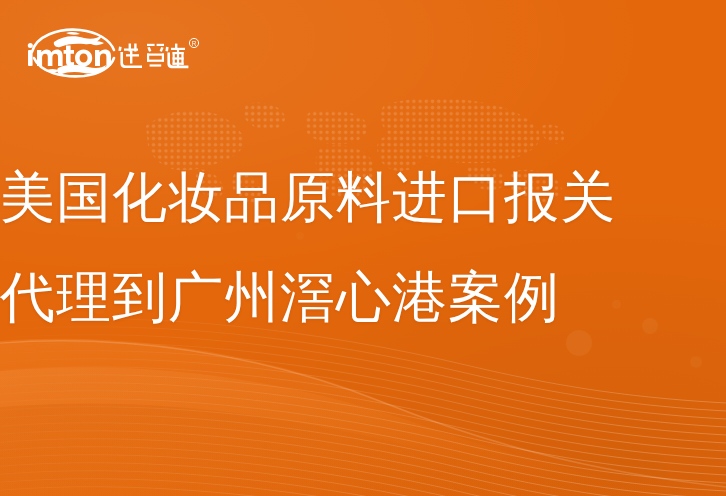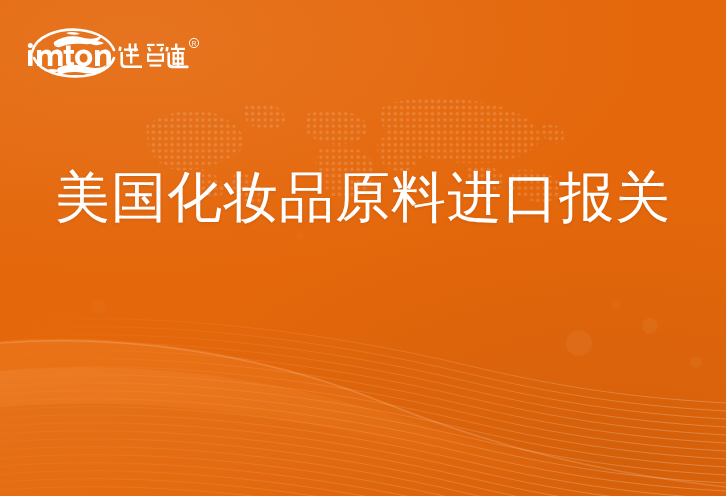--- a/index.html
+++ b/index.html
@@ -71,21 +71,21 @@
     display: flex;
     align-items: center;
   }
   #logo svg { display: block; }
 
   
   .headline {
     position: absolute;
     left: 0;
     width: 726px;
-    text-align: center;
+    text-align: left;
     color: #ffffff;
     font-family: "Liberation Sans", "DejaVu Sans", sans-serif;
     font-weight: 400;
     font-size: 55px;
     line-height: 1;
     letter-spacing: 1px;
     white-space: nowrap;
     text-shadow: 0 1px 3px rgba(120,48,0,0.18);
   }
   #headline-line-1 { top: 170px; }
@@ -303,14 +303,15 @@
 
       <g>
         <circle cx="180" cy="17" r="4.6" fill="none" stroke="#ffffff" stroke-width="1"></circle>
         <text x="180" y="20" text-anchor="middle" font-family="Liberation Sans, sans-serif" font-size="6.4" fill="#ffffff">R</text>
       </g>
     </svg>
   </div>
 
   <div class="headline" id="headline-line-1">美国化妆品原料进口报关</div>
 
+  <div class="headline" id="headline-line-2">代理到广州滘心港案例</div>
 
 </div>
 
 </body></html>

